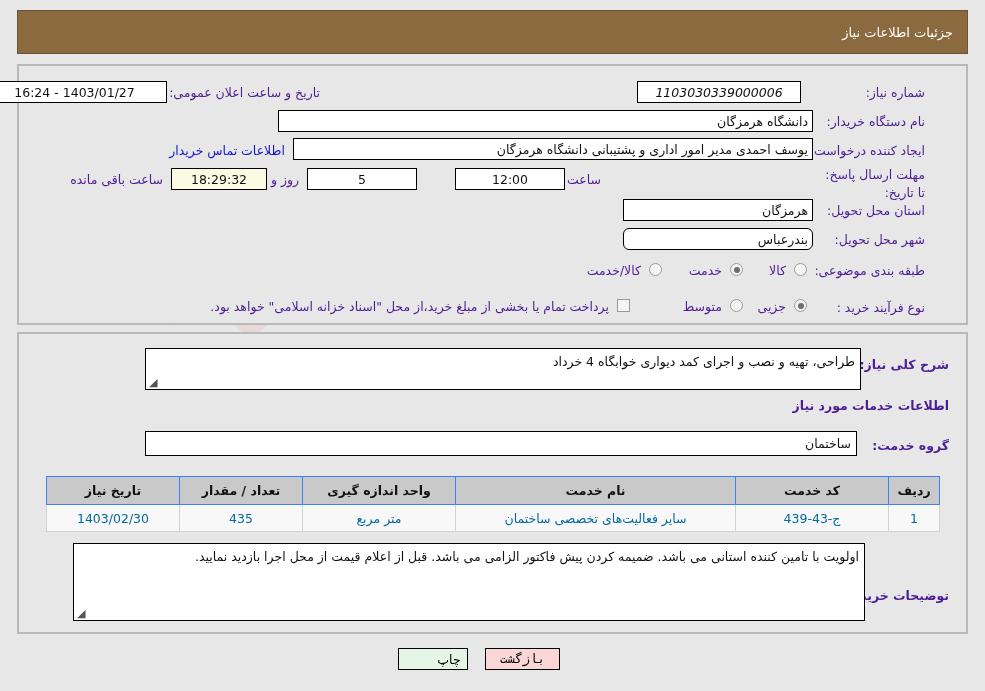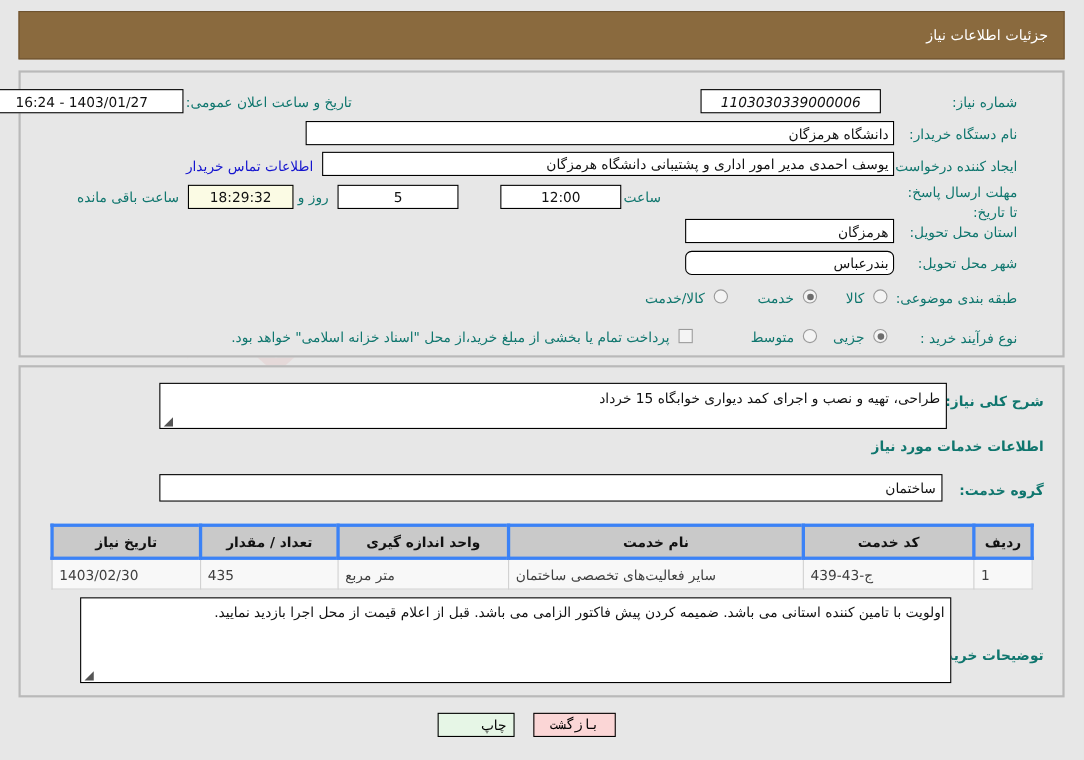--- a/index.html
+++ b/index.html
@@ -93,21 +93,21 @@
     box-sizing: border-box;
     z-index: 1;
   }
   #panel-top   { left: 17px; top: 64px;  width: 951px; height: 261px; }
   #panel-mid   { left: 17px; top: 332px; width: 951px; height: 302px; }
 
   
   .lbl {
     position: absolute;
     font-size: 12.5px;
-    color: #0f766e;
+    color: #4c1d95;
     white-space: nowrap;
     z-index: 3;
   }
   .lbl.bold { font-weight: bold; }
   .lbl.link { color: #1414cf; }
 
   
   .fld {
     position: absolute;
     background: #ffffff;
@@ -185,34 +185,34 @@
     width: 894px;
     z-index: 3;
   }
   table.grid {
     border-collapse: collapse;
     width: 100%;
     font-size: 12.5px;
   }
   table.grid th {
     background: #c9c9c9;
-    border: 3px solid #3b82f6;
+    border: 1px solid #3b82f6;
     font-weight: bold;
     color: #111;
     height: 27px;
     padding: 0 6px;
     text-align: center;
   }
   table.grid td {
     background: #f8f8f8;
     border: 1px solid #d2d2d2;
     height: 26px;
     padding: 0 6px;
-    text-align: left;
-    color: #404040;
+    text-align: center;
+    color: #0369a1;
   }
 
   
   .btn {
     position: absolute;
     height: 22px;
     border: 1px solid #000;
     box-sizing: border-box;
     font-size: 12.5px;
     display: flex;
@@ -285,21 +285,21 @@
   <div class="radio" style="top:299px; right:242px;"></div>
   <div class="lbl" style="top:299px; right:263px;margin-left:40px;">متوسط</div>
 
   <div class="checkbox" style="top:299px; right:355px;"></div>
   <div class="lbl" style="top:299px; right:376px;">پرداخت تمام یا بخشی از مبلغ خرید،از محل "اسناد خزانه اسلامی" خواهد بود.</div>
 
   <div class="panel" id="panel-mid"></div>
 
   <div class="lbl bold" style="top:357px; right:36px;">شرح کلی نیاز:</div>
   <div class="ta" style="top:348px; right:124px; width:716px; height:42px;">
-    <span>طراحی، تهیه و نصب و اجرای کمد دیواری خوابگاه 15 خرداد</span>
+    <span>طراحی، تهیه و نصب و اجرای کمد دیواری خوابگاه 4 خرداد</span>
     <span class="grip">◣</span>
   </div>
 
   <div class="lbl bold" style="top:398px; right:36px;">اطلاعات خدمات مورد نیاز</div>
 
   <div class="lbl bold" style="top:438px; right:36px;">گروه خدمت:</div>
   <div class="ta" style="top:431px; right:128px; width:712px; height:25px; padding-top:2px;">
     <span>ساختمان</span>
   </div>
 

